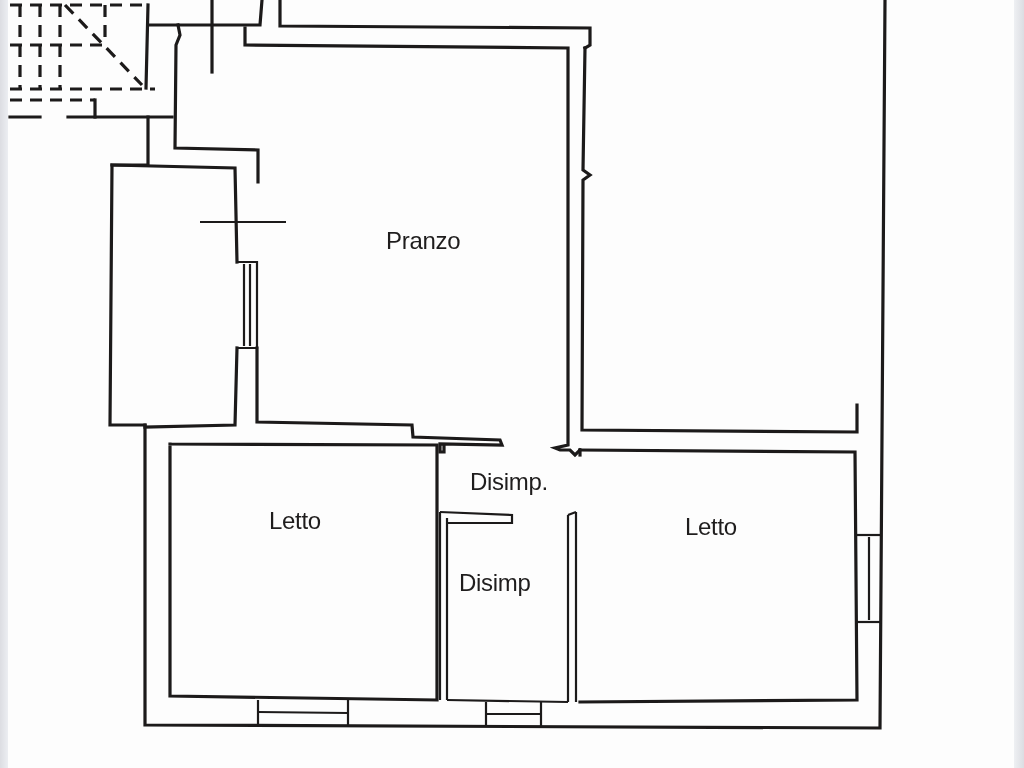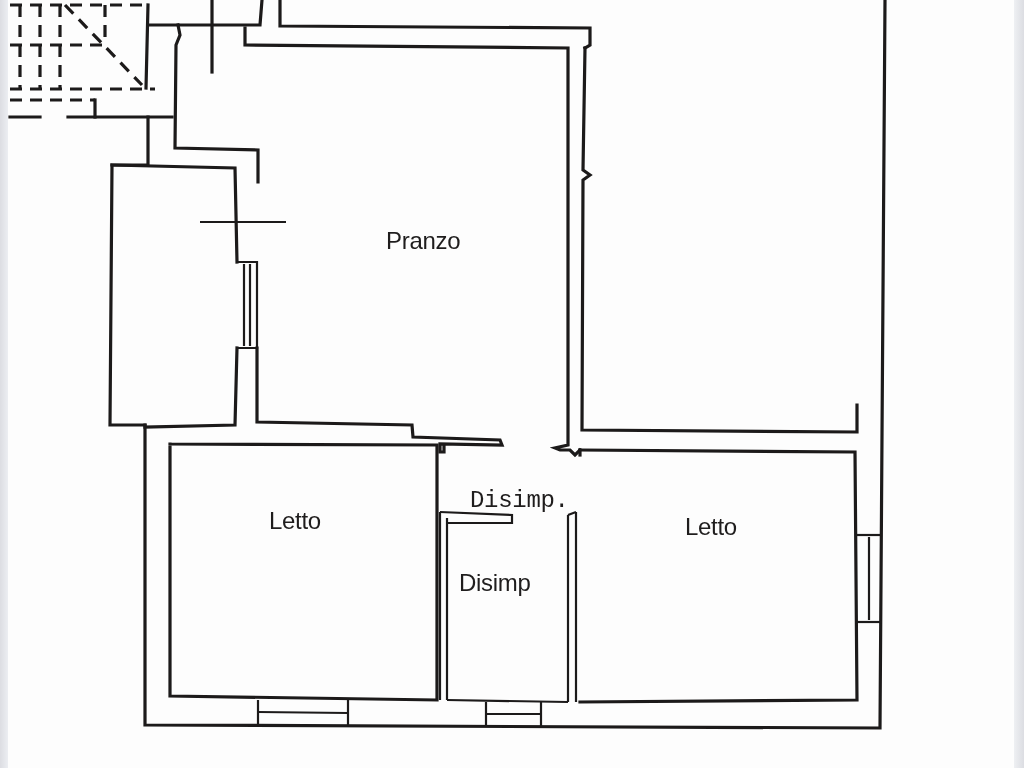--- a/index.html
+++ b/index.html
@@ -125,17 +125,17 @@
       <path class="thin" d="M486 714 L541 714"></path>
     </g>
     <g>
       <path class="thin" d="M857 535 L882 535"></path>
       <path class="thin" d="M857 622 L882 622"></path>
       <path class="thin" d="M869 537 L869 620"></path>
     </g>
   </svg>
 
   <div class="label" style="left:386px; top:210px;margin-top:13px;">Pranzo</div>
-  <div class="label" style="left:470px; top:483px;font-family:Liberation Mono, monospace;">Disimp.</div>
+  <div class="label" style="left:470px; top:464px;">Disimp.</div>
   <div class="label" style="left:269px; top:503px;">Letto</div>
   <div class="label" style="left:459px; top:565px;">Disimp</div>
   <div class="label" style="left:685px; top:509px;">Letto</div>
 </div>
 
 </body></html>

